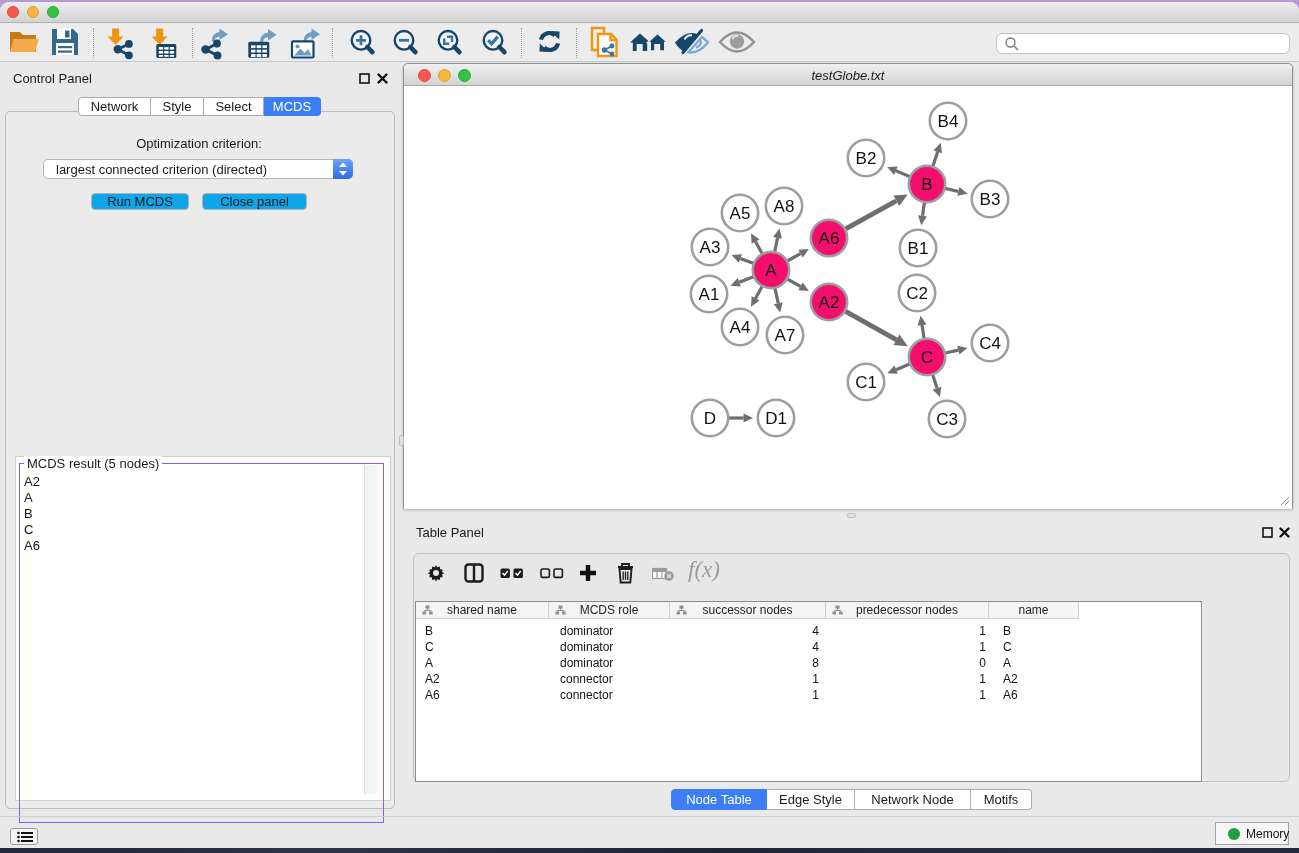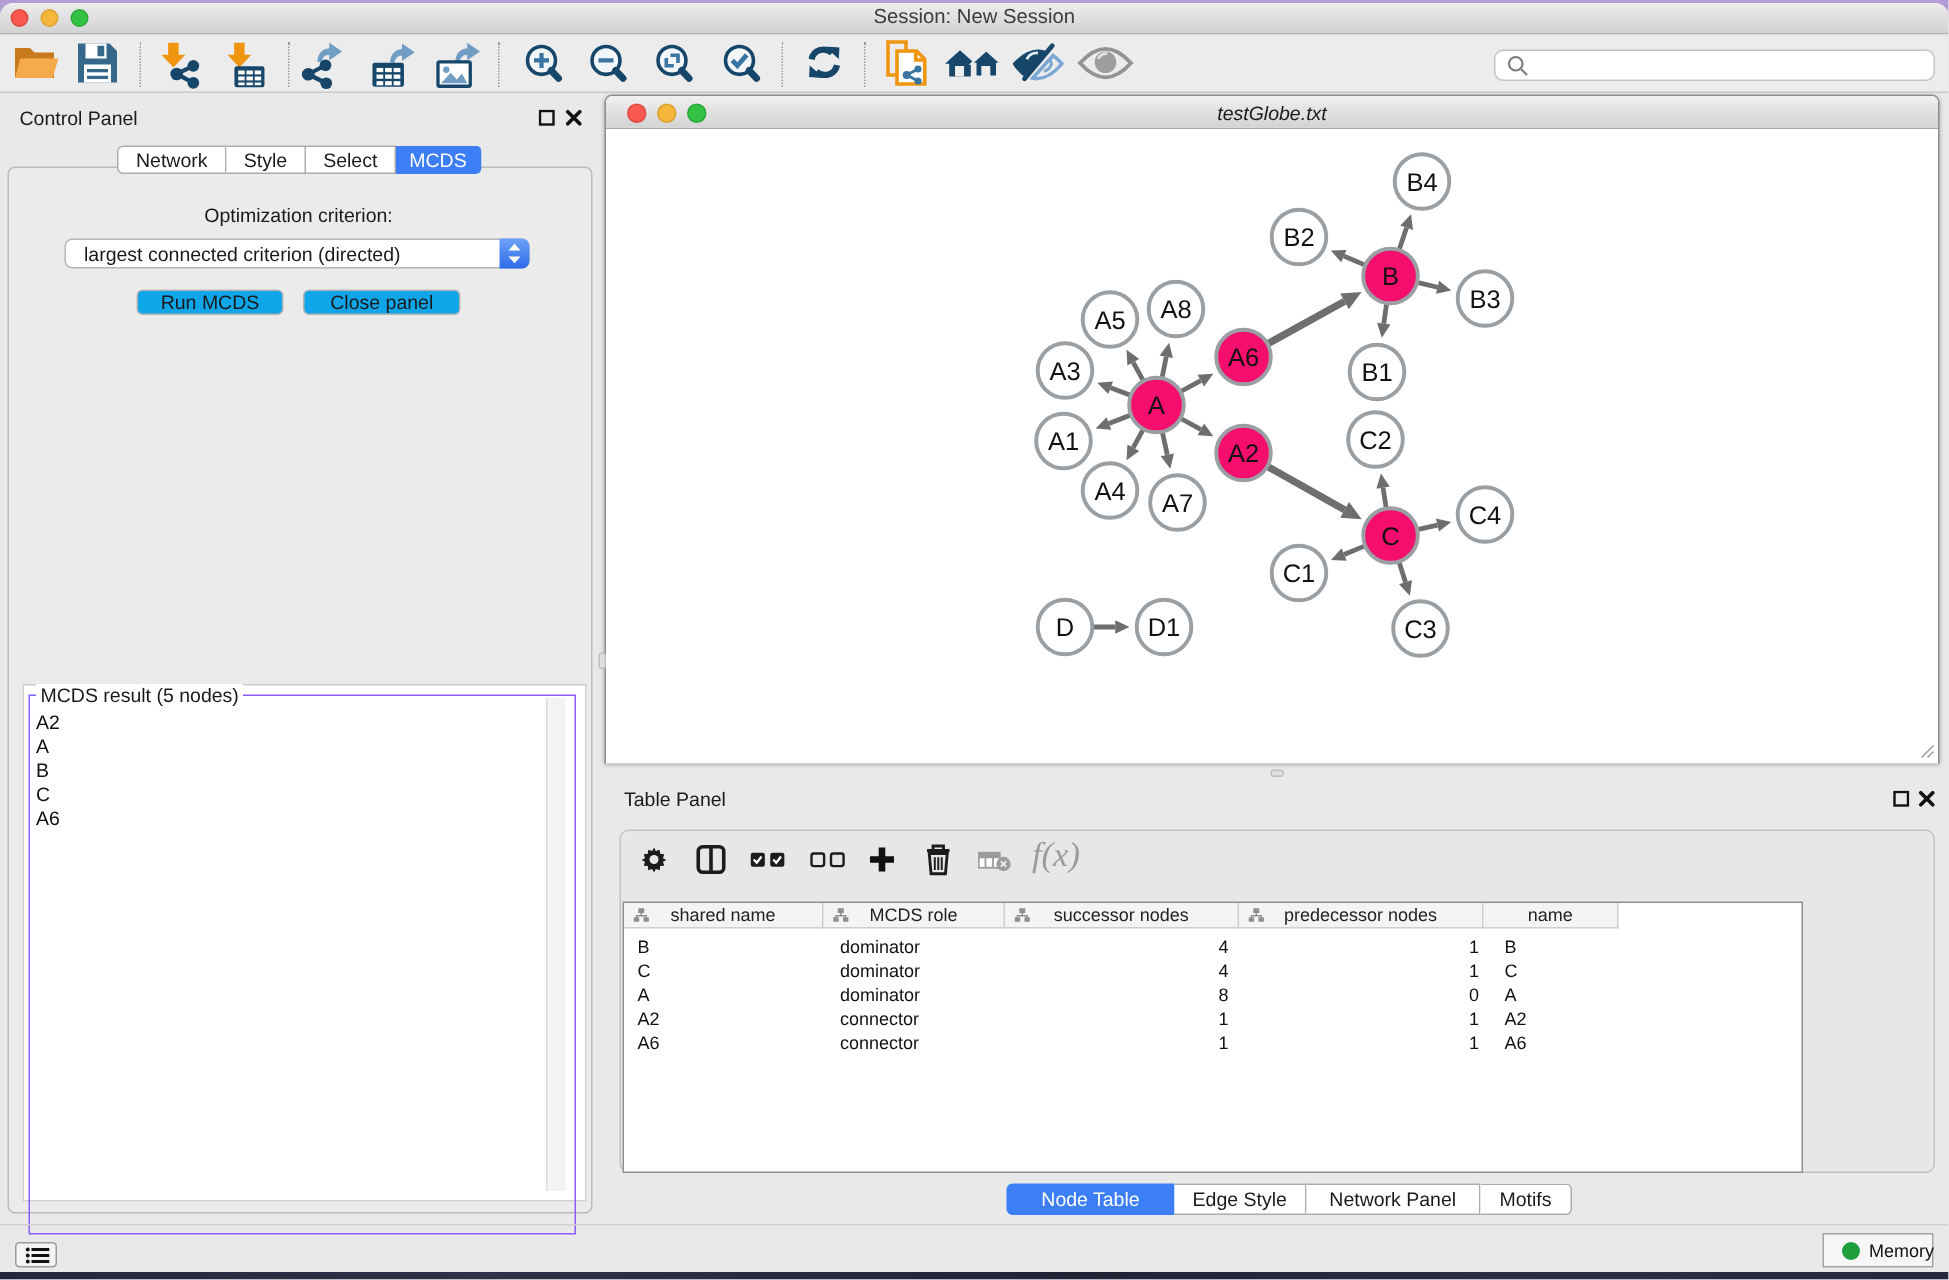--- a/index.html
+++ b/index.html
@@ -64,21 +64,20 @@
 </style>
 </head>
 <body>
 <div class="abs" id="wall-top"></div>
 <div class="abs" id="win"></div>
 <div class="abs" id="wall-bot"></div>
 <div class="abs" id="titlebar">
   <div class="light" style="left:7px; background:#f95951; border:0.5px solid #dd4a42;"></div>
   <div class="light" style="left:27px; background:#f5b63c; border:0.5px solid #dca12f;"></div>
   <div class="light" style="left:47px; background:#34c244; border:0.5px solid #28a938;"></div>
-  <div id="titletext">Session: New Session</div>
 </div>
 <div class="abs" id="toolbar">
 <svg class="tbi" style="left:8px;top:2px" width="34" height="32" viewBox="0 0 34 32">
 <path d="M2 6 h10 l3 3 h13 v17 h-26 z" fill="#c8791c"></path>
 <path d="M5.5 13 h25.5 l-4 13 h-25 z" fill="#f6ab4a"></path>
 </svg>
 <svg class="tbi" style="left:49px;top:2px" width="32" height="32" viewBox="0 0 32 32">
 <path d="M3 3 h21 l5 5 v21 h-26 z" fill="#36688c"></path>
 <rect x="8" y="3" width="14" height="10" fill="#fff"></rect>
 <rect x="16" y="4.5" width="4.5" height="7" fill="#36688c"></rect>
@@ -450,23 +449,23 @@
 <div class="trow" style="left:410px;top:69px;width:160px;text-align:right;">1</div>
 <div class="trow" style="left:587px;top:69px;">A2</div>
 <div class="trow" style="left:9px;top:85px;">A6</div>
 <div class="trow" style="left:144px;top:85px;">connector</div>
 <div class="trow" style="left:254px;top:85px;width:149px;text-align:right;">1</div>
 <div class="trow" style="left:410px;top:85px;width:160px;text-align:right;">1</div>
 <div class="trow" style="left:587px;top:85px;">A6</div>
   </div>
 </div>
 <div class="segtabs" id="tp-tabs">
-  <div class="seg first sel" style="width:112px;">Node Table</div>
+  <div class="seg first sel" style="width:96px;">Node Table</div>
   <div class="seg" style="width:88px;">Edge Style</div>
-  <div class="seg" style="width:116px;">Network Panel</div>
+  <div class="seg" style="width:116px;">Network Node</div>
   <div class="seg last" style="width:61px;">Motifs</div>
 </div>
 <div class="abs" id="statusline"></div>
 <div class="abs" id="lb-btn">
     <svg width="16" height="12" style="position:absolute;left:6px;top:2px" viewBox="0 0 16 12">
       <g fill="#111">
         <circle cx="1.5" cy="2" r="1.3"></circle>
         <circle cx="1.5" cy="6" r="1.3"></circle>
         <circle cx="1.5" cy="10" r="1.3"></circle>
         <rect x="4" y="1" width="12" height="2"></rect>

